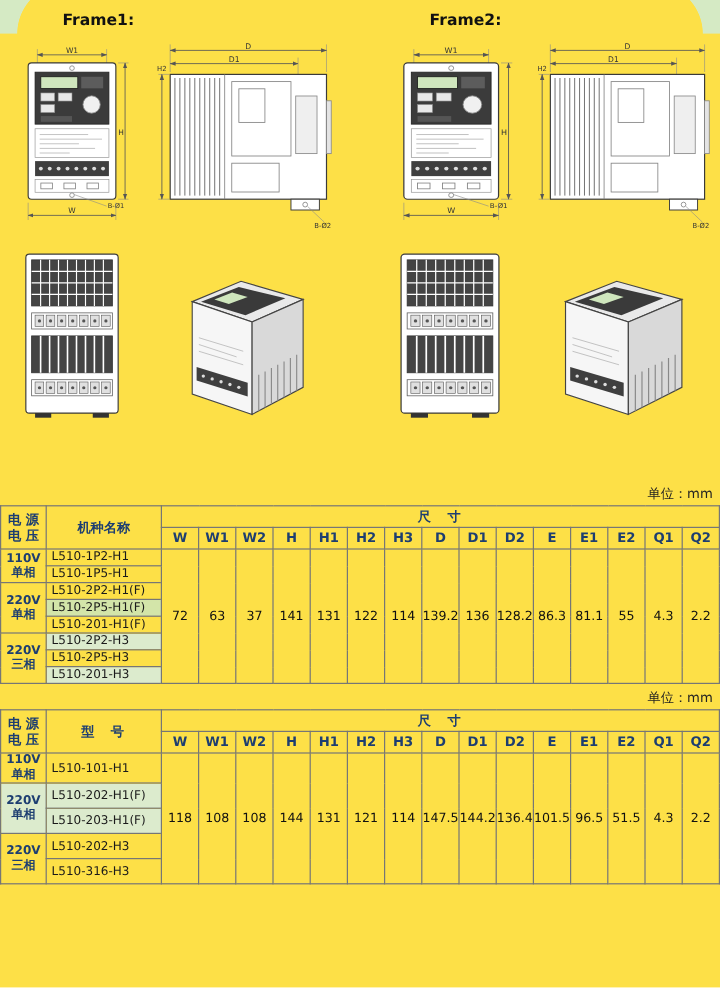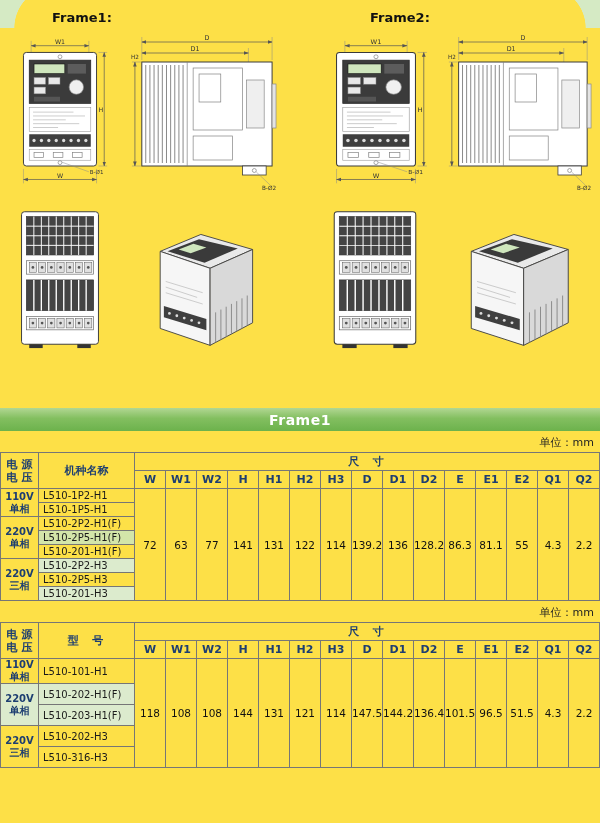--- a/index.html
+++ b/index.html
@@ -6,21 +6,21 @@
   .page{position:relative;width:600px;height:823px;background:#fde047;overflow:hidden;
         font-family:"DejaVu Sans","Liberation Sans",sans-serif;}
   
   .corner{position:absolute;top:0;width:56px;height:28px;pointer-events:none;}
   .corner.tl{left:0;background:radial-gradient(circle at 100% 100%, rgba(0,0,0,0) 0 66%, #d5eac4 67%);}
   .corner.tr{right:0;background:radial-gradient(circle at 0% 100%, rgba(0,0,0,0) 0 66%, #d5eac4 67%);}
 
   .drawings{position:relative;width:600px;height:400px;}
   .frame-lbl{position:absolute;top:10px;font-size:13px;font-weight:600;color:#111;}
   .frame-lbl.f1{left:52px;}
-  .frame-lbl.f2{left:370px;}
+  .frame-lbl.f2{left:358px;}
   .draw-svg{position:absolute;left:0;top:0;}
 
   
   .body{fill:#fff;stroke:#3a3a3a;stroke-width:1;}
   .inner{fill:none;stroke:#828282;stroke-width:.7;}
   .dim{stroke:#555;stroke-width:.7;}
   .ext{stroke:#8a8a8a;stroke-width:.5;}
   .thin{stroke:#b5b5b5;stroke-width:.7;}
   .fin{stroke:#555;stroke-width:.7;}
   .dt{font:6.5px "DejaVu Sans",sans-serif;fill:#333;}
@@ -272,23 +272,20 @@
         </g>
       <g>
           <use href="#sym-open" x="322" y="206" width="106" height="144"></use>
         </g>
       <g>
           <use href="#sym-iso" x="448" y="210" width="128" height="141"></use>
         </g>
     </svg>
   </div>
 
-  <div class="bar">
-    <span>Frame1</span>
-  </div>
   <div class="unit">单位：mm</div>
 
   <table id="t1">
     <colgroup>
       <col style="width:38px">
         <col style="width:96px">
       <col>
         <col>
         <col>
         <col>
@@ -333,21 +330,21 @@
     </thead>
     <tbody>
       <tr>
         <td class="power" rowspan="2">
           <div>110V</div>
           <div>单相</div>
         </td>
         <td class="model">L510-1P2-H1</td>
         <td class="val" rowspan="8">72</td>
         <td class="val" rowspan="8">63</td>
-        <td class="val" rowspan="8">77</td>
+        <td class="val" rowspan="8">37</td>
         <td class="val" rowspan="8">141</td>
         <td class="val" rowspan="8">131</td>
         <td class="val" rowspan="8">122</td>
         <td class="val" rowspan="8">114</td>
         <td class="val" rowspan="8">139.2</td>
         <td class="val" rowspan="8">136</td>
         <td class="val" rowspan="8">128.2</td>
         <td class="val" rowspan="8">86.3</td>
         <td class="val" rowspan="8">81.1</td>
         <td class="val" rowspan="8">55</td>

